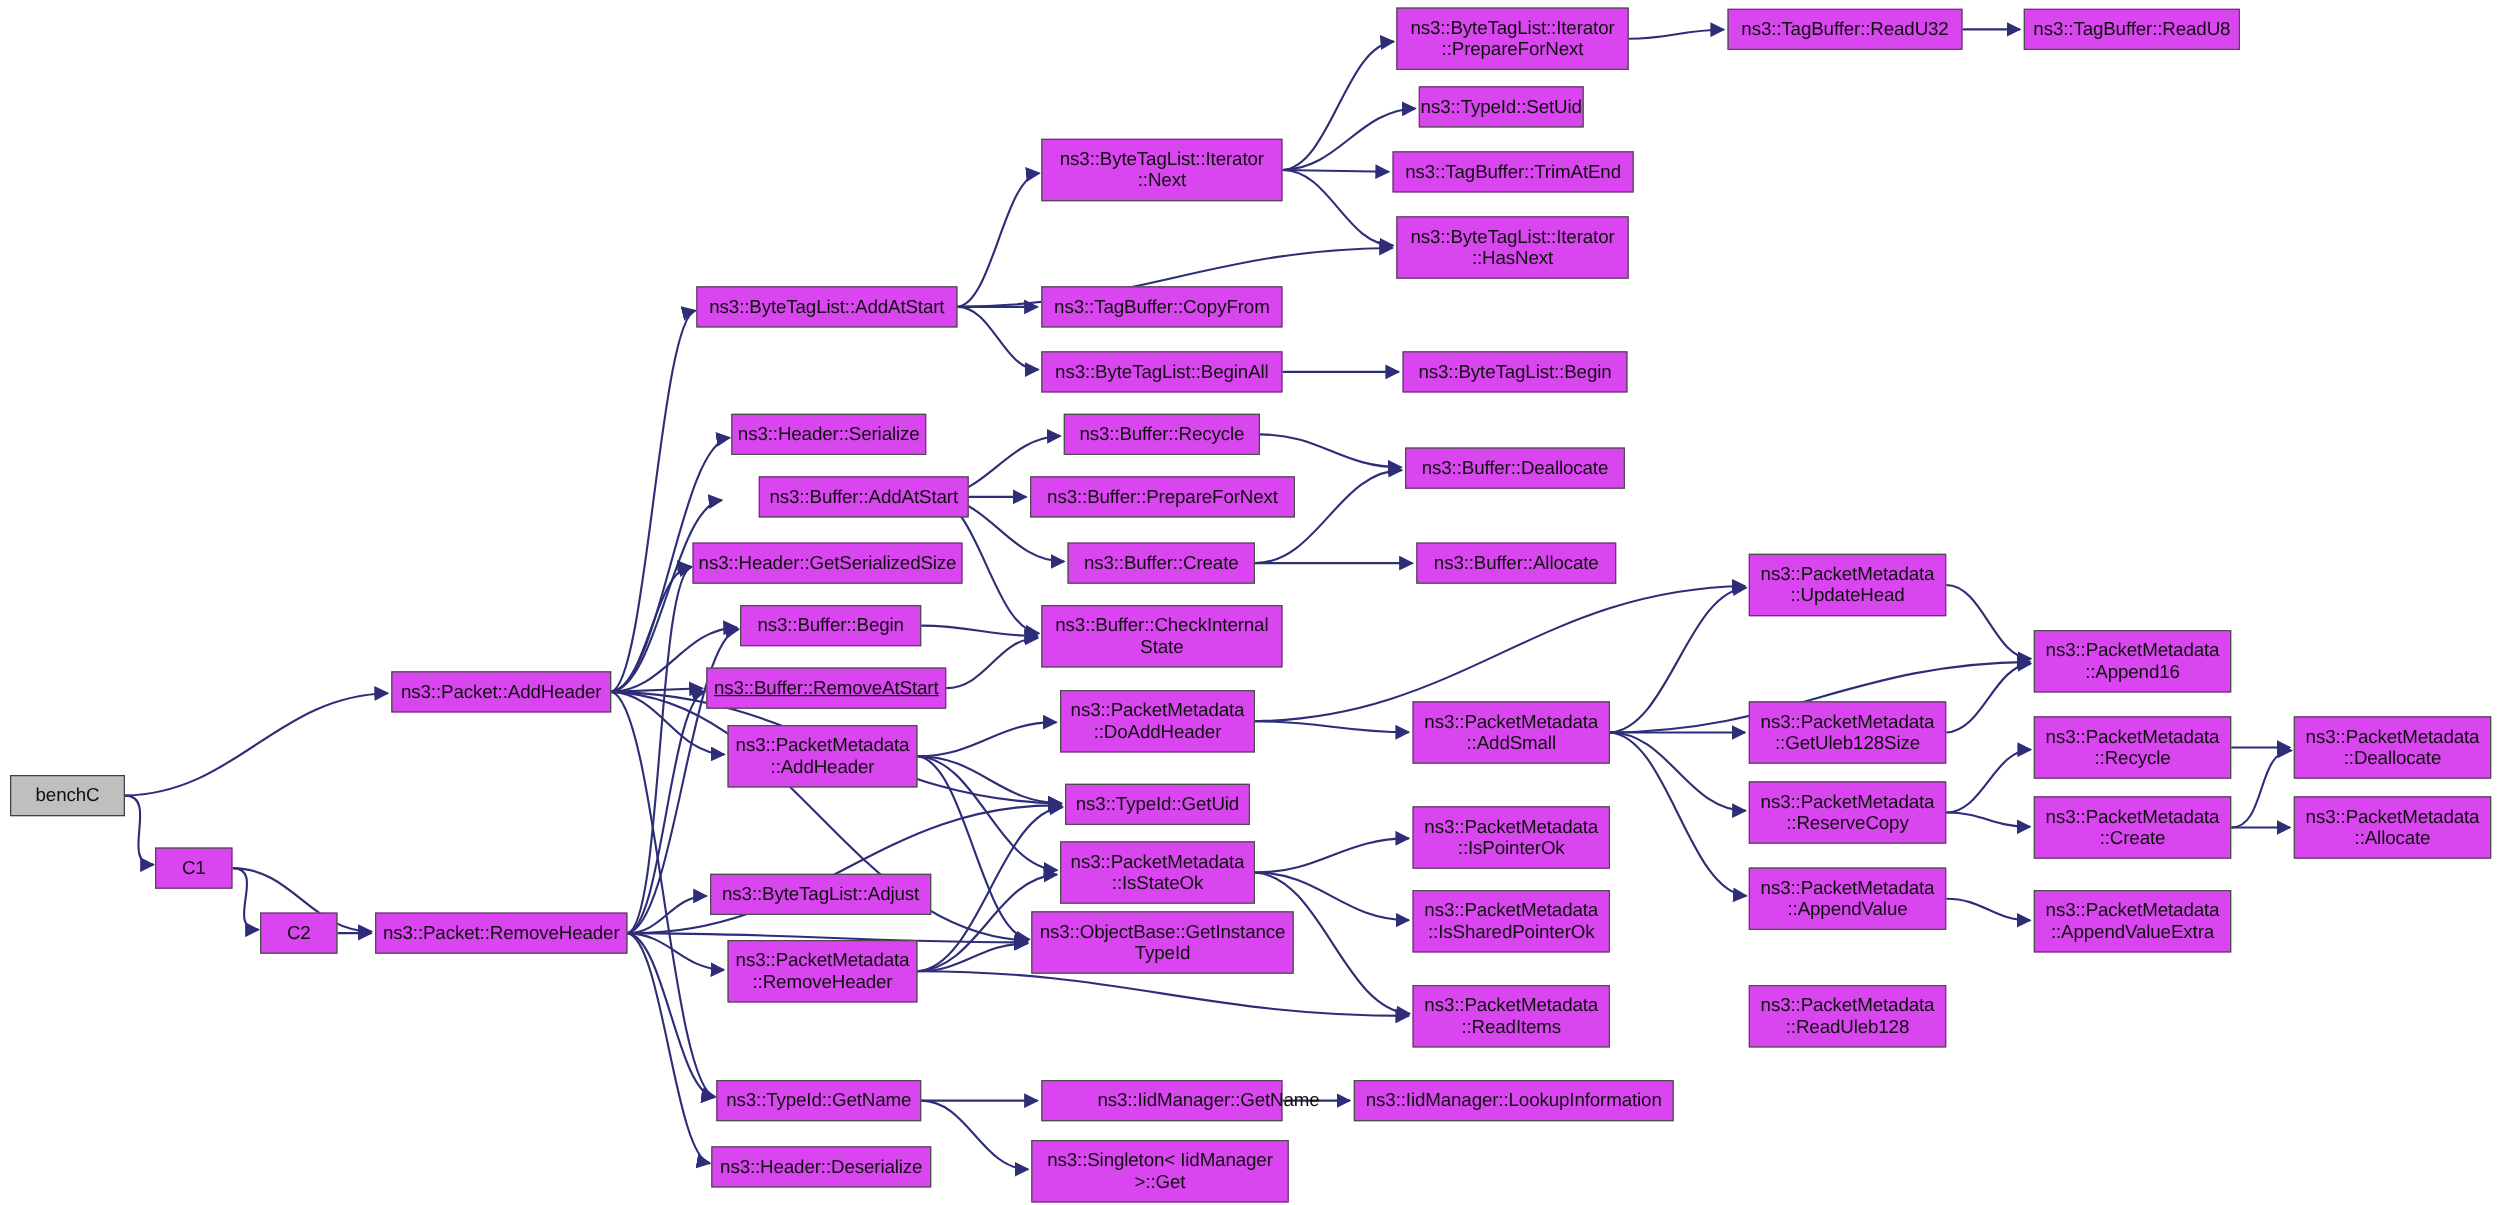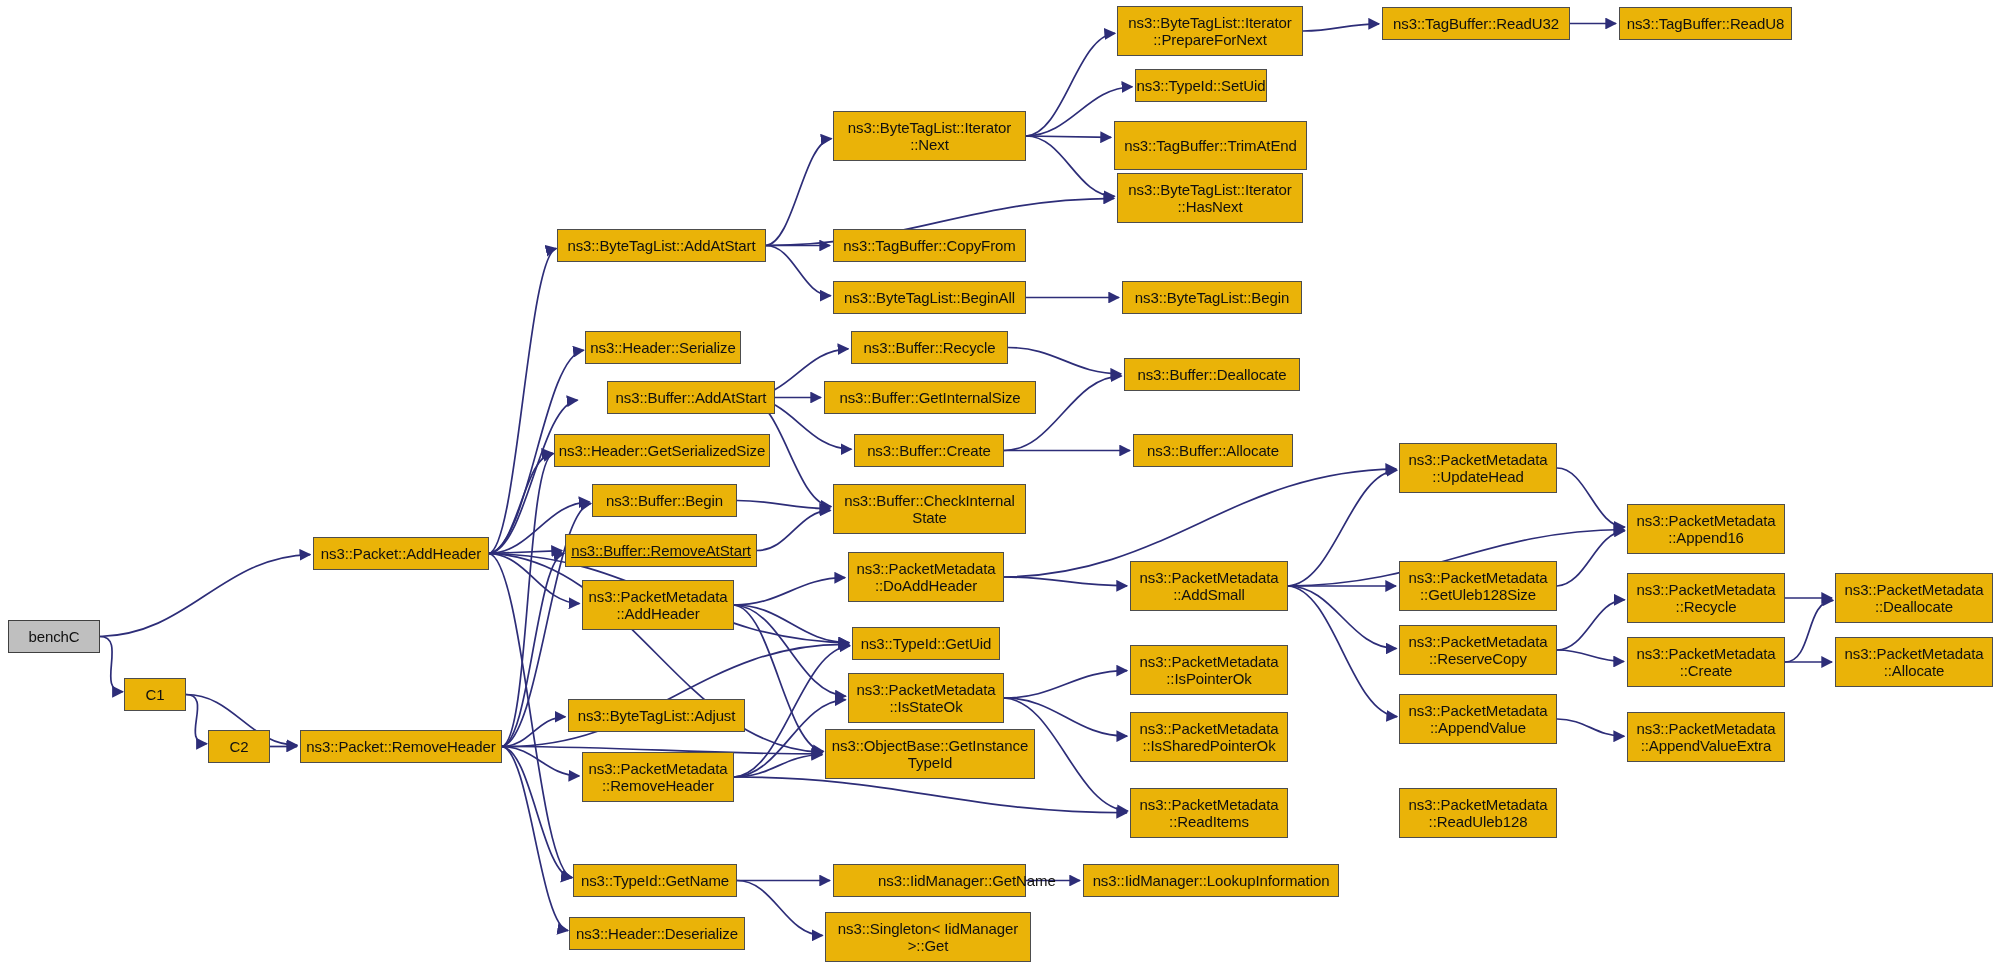--- a/index.html
+++ b/index.html
@@ -20,21 +20,21 @@
     position: absolute;
     left: 0; top: 0;
     width: 1999px;
     height: 964px;
     pointer-events: none;
   }
   .node {
     position: absolute;
     box-sizing: border-box;
     border: 1.6px solid #4d4d4d;
-    background: #eab308;
+    background: #d946ef;
     color: #101010;
     font-size: 15px;
     line-height: 17px;
     text-align: center;
     display: flex;
     align-items: center;
     justify-content: center;
     white-space: pre;
     letter-spacing: -0.1px;
     z-index: 5;
@@ -152,36 +152,36 @@
       <div class="node" style="left: 568px; top: 699px; width: 177px; height: 33px;"><span class="node-label">ns3::ByteTagList::Adjust</span></div>
       <div class="node" style="left: 582px; top: 752px; width: 152px; height: 50px;"><span class="node-label">ns3::PacketMetadata
 ::RemoveHeader</span></div>
       <div class="node" style="left: 573px; top: 864px; width: 164px; height: 33px;"><span class="node-label">ns3::TypeId::GetName</span></div>
       <div class="node" style="left: 569px; top: 917px; width: 176px; height: 33px;"><span class="node-label">ns3::Header::Deserialize</span></div>
       <div class="node" style="left: 833px; top: 111px; width: 193px; height: 50px;"><span class="node-label">ns3::ByteTagList::Iterator
 ::Next</span></div>
       <div class="node" style="left: 833px; top: 229px; width: 193px; height: 33px;"><span class="node-label">ns3::TagBuffer::CopyFrom</span></div>
       <div class="node" style="left: 833px; top: 281px; width: 193px; height: 33px;"><span class="node-label">ns3::ByteTagList::BeginAll</span></div>
       <div class="node" style="left: 851px; top: 331px; width: 157px; height: 33px;"><span class="node-label">ns3::Buffer::Recycle</span></div>
-      <div class="node" style="left: 824px; top: 381px; width: 212px; height: 33px;"><span class="node-label">ns3::Buffer::GetInternalSize</span></div>
+      <div class="node" style="left: 824px; top: 381px; width: 212px; height: 33px;"><span class="node-label">ns3::Buffer::PrepareForNext</span></div>
       <div class="node" style="left: 854px; top: 434px; width: 150px; height: 33px;"><span class="node-label">ns3::Buffer::Create</span></div>
       <div class="node" style="left: 833px; top: 484px; width: 193px; height: 50px;"><span class="node-label">ns3::Buffer::CheckInternal
 State</span></div>
       <div class="node" style="left: 848px; top: 552px; width: 156px; height: 50px;"><span class="node-label">ns3::PacketMetadata
 ::DoAddHeader</span></div>
       <div class="node" style="left: 852px; top: 627px; width: 148px; height: 33px;"><span class="node-label">ns3::TypeId::GetUid</span></div>
       <div class="node" style="left: 825px; top: 729px; width: 210px; height: 50px;"><span class="node-label">ns3::ObjectBase::GetInstance
 TypeId</span></div>
       <div class="node" style="left: 833px; top: 864px; width: 193px; height: 33px; padding-left: 44px;"><span class="node-label">ns3::IidManager::GetName</span></div>
       <div class="node" style="left: 825px; top: 912px; width: 206px; height: 50px;"><span class="node-label">ns3::Singleton&lt; IidManager
 &gt;::Get</span></div>
       <div class="node" style="left: 1117px; top: 6px; width: 186px; height: 50px;"><span class="node-label">ns3::ByteTagList::Iterator
 ::PrepareForNext</span></div>
       <div class="node" style="left: 1135px; top: 69px; width: 132px; height: 33px;"><span class="node-label">ns3::TypeId::SetUid</span></div>
-      <div class="node" style="left: 1114px; top: 121px; width: 193px; height: 49px;"><span class="node-label">ns3::TagBuffer::TrimAtEnd</span></div>
+      <div class="node" style="left: 1114px; top: 121px; width: 193px; height: 33px;"><span class="node-label">ns3::TagBuffer::TrimAtEnd</span></div>
       <div class="node" style="left: 1117px; top: 173px; width: 186px; height: 50px;"><span class="node-label">ns3::ByteTagList::Iterator
 ::HasNext</span></div>
       <div class="node" style="left: 1122px; top: 281px; width: 180px; height: 33px;"><span class="node-label">ns3::ByteTagList::Begin</span></div>
       <div class="node" style="left: 1124px; top: 358px; width: 176px; height: 33px;"><span class="node-label">ns3::Buffer::Deallocate</span></div>
       <div class="node" style="left: 1133px; top: 434px; width: 160px; height: 33px;"><span class="node-label">ns3::Buffer::Allocate</span></div>
       <div class="node" style="left: 1130px; top: 561px; width: 158px; height: 50px;"><span class="node-label">ns3::PacketMetadata
 ::AddSmall</span></div>
       <div class="node" style="left: 1130px; top: 645px; width: 158px; height: 50px;"><span class="node-label">ns3::PacketMetadata
 ::IsPointerOk</span></div>
       <div class="node" style="left: 1130px; top: 712px; width: 158px; height: 50px;"><span class="node-label">ns3::PacketMetadata

